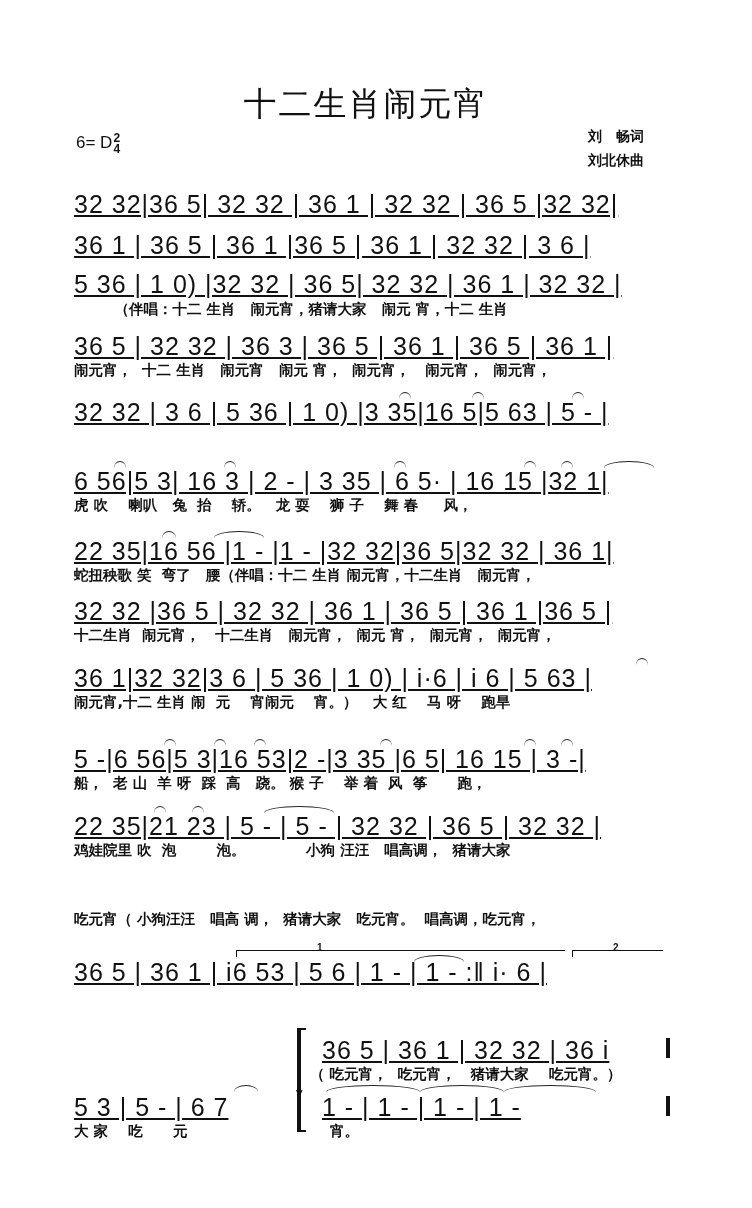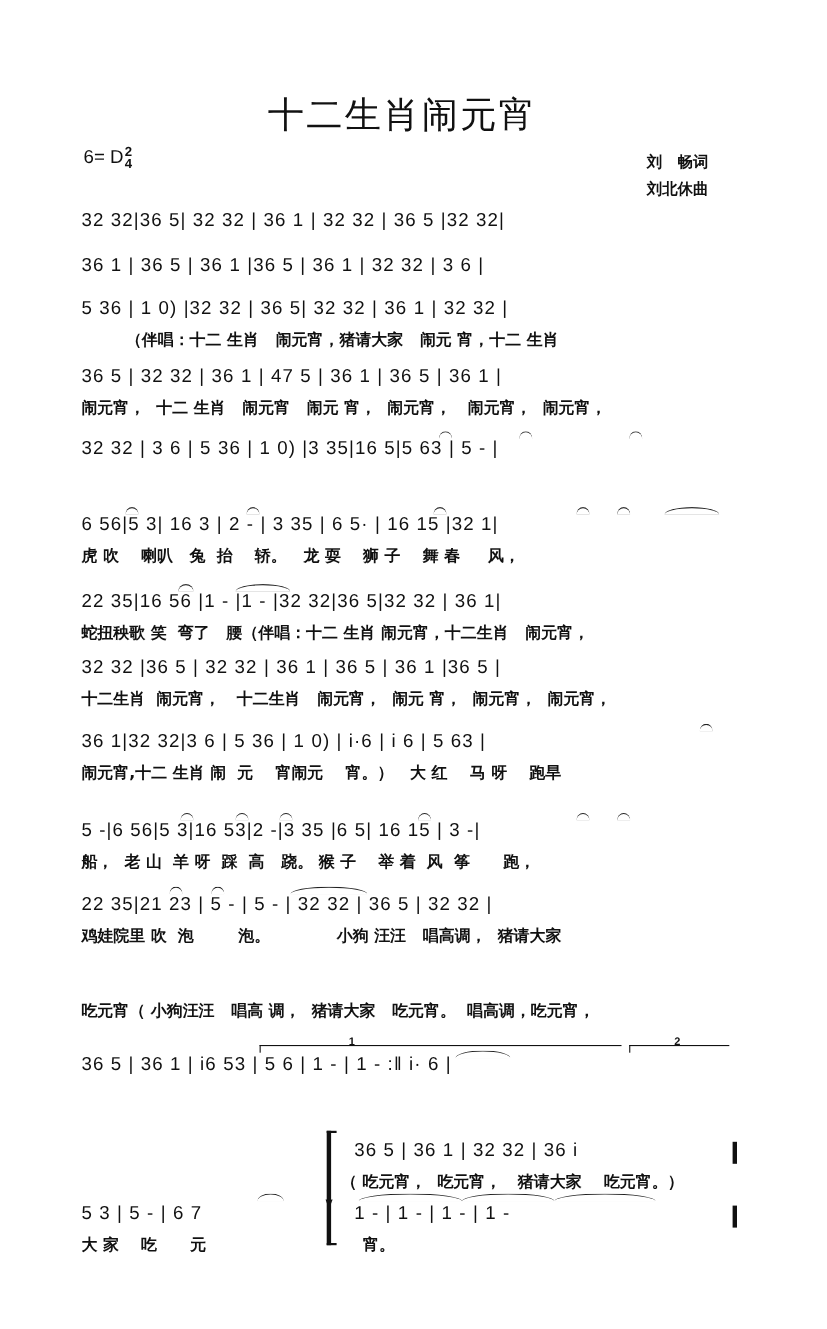--- a/index.html
+++ b/index.html
@@ -2,23 +2,23 @@
 <html><head>
 <meta charset="utf-8">
 <style>
   html, body { margin:0; padding:0; background:#ffffff; }
   body { width:752px; height:1208px; position:relative; overflow:hidden;
          font-family:"Liberation Sans", "DejaVu Sans", sans-serif; color:#111; }
   .title { position:absolute; left:0; width:732px; top:82px; text-align:center;
            font-family:"DejaVu Sans", sans-serif; font-size:33px; letter-spacing:2px; font-weight:normal; }
   .key { position:absolute; left:76px; top:133px; font-size:17px; }
   .key .frac { display:inline-block; vertical-align:middle; font-size:12px; line-height:11px; text-align:center; font-weight:bold; margin-left:1px; }
-  .credits { position:absolute; left:588px; top:136px; font-family:"DejaVu Sans", sans-serif; font-size:14px; line-height:24px; font-weight:bold; }
+  .credits { position:absolute; left:588px; top:124px; font-family:"DejaVu Sans", sans-serif; font-size:14px; line-height:24px; font-weight:bold; }
   .row { position:absolute; left:74px; width:600px; height:30px; }
-  .notes { position:absolute; left:0; top:0; white-space:nowrap; font-size:17px; letter-spacing:1px; }
+  .notes { position:absolute; left:0; top:0; white-space:nowrap; font-size:25px; letter-spacing:1px;text-decoration:underline; }
   .lyr { position:absolute; left:0; white-space:pre; font-family:"DejaVu Sans", sans-serif; font-size:14.5px; font-weight:bold; }
   .slur { position:absolute; border-top:1.5px solid #222; border-radius:50% 50% 0 0 / 100% 100% 0 0; height:6px; }
   .endbar { position:absolute; width:4px; background:#111; }
   .brace { position:absolute; border-left:4px solid #111; border-top:2px solid #111; border-bottom:2px solid #111; width:5px; }
   .volta { position:absolute; border-top:1.5px solid #111; border-left:1.5px solid #111; height:6px; font-size:10px; }
   .volta span { position:absolute; top:-9px; font-weight:bold; }
 </style>
 </head>
 <body>
 
@@ -40,21 +40,21 @@
 <div class="row" style="top:231px">
   <div class="notes">36  1 | 36  5 | 36  1 |36  5 | 36 1 | 32 32 | 3 6 |</div>
 </div>
 
 <div class="row" style="top:270px">
   <div class="notes">5 36 | 1 0) |32 32 | 36 5| 32 32 | 36 1 | 32 32 |</div>
   <div class="lyr" style="top:30px">        （伴唱：十二 生肖   闹元宵，猪请大家   闹元 宵，十二 生肖</div>
 </div>
 
 <div class="row" style="top:332px">
-  <div class="notes">36 5 | 32  32 | 36 1 | 47 5 | 36 1 | 36 5 | 36 1 |</div>
+  <div class="notes">36 5 | 32  32 | 36 3 | 36 5 | 36 1 | 36 5 | 36 1 |</div>
   <div class="lyr" style="top:29px">闹元宵，  十二 生肖   闹元宵   闹元 宵，  闹元宵，   闹元宵，  闹元宵，</div>
 </div>
 
 <div class="row" style="top:398px">
   <div class="notes">32 32 | 3 6 | 5 36 | 1 0) |3 35|16 5|5 63 | 5 - |</div>
   <div class="slur" style="left:325px;top:-6px;width:12px"></div>
   <div class="slur" style="left:398px;top:-6px;width:12px"></div>
   <div class="slur" style="left:498px;top:-6px;width:12px"></div>
 </div>
 

